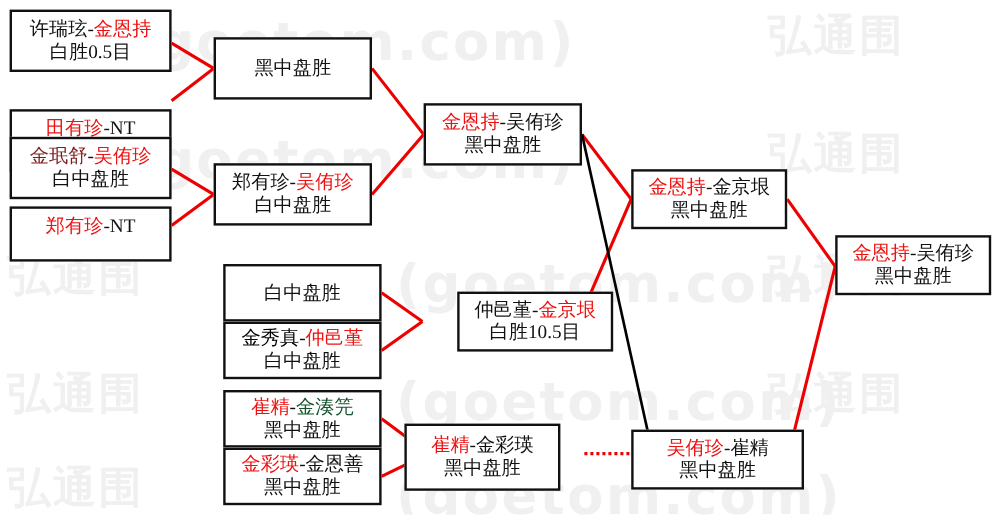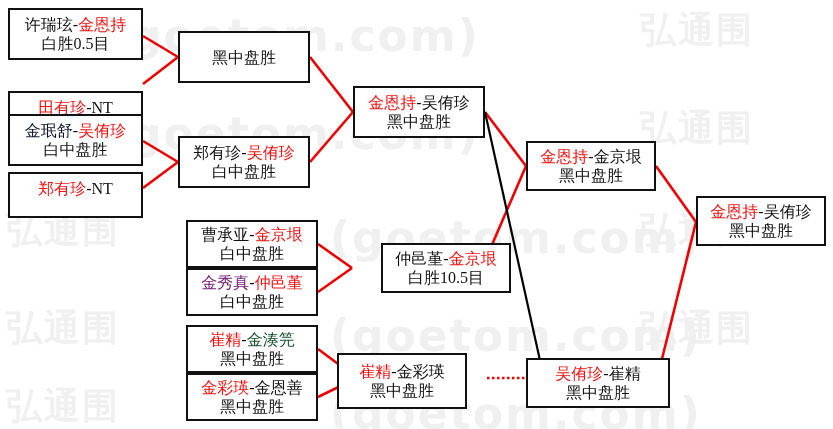--- a/index.html
+++ b/index.html
@@ -96,44 +96,43 @@
   <div id="boxes">
       <div class="box" style="left: 8px; top: 8px; width: 135px; height: 52px; border-color: rgb(17, 17, 17);">
         <span class="ln"><span class="blk" style="color: rgb(17, 17, 17);">许瑞玹</span><span class="dash">-</span><span class="red" style="color: rgb(238, 17, 17);">金恩持</span></span>
         <span class="ln pad">白胜0.5目</span>
       </div>
       <div class="box" style="left: 8px; top: 62px; width: 135px; height: 52px; border-color: rgb(17, 17, 17); justify-content: flex-start; padding-top: 6px; margin-top: 29px;">
         <span class="ln"><span class="red" style="color: rgb(238, 17, 17);">田有珍</span><span class="dash">-</span><span class="blk" style="color: rgb(17, 17, 17);">NT</span></span>
         <span class="empty-half"></span>
       </div>
       <div class="box" style="left: 8px; top: 114px; width: 135px; height: 52px; border-color: rgb(17, 17, 17);">
-        <span class="ln"><span class="blk" style="color: #0f172a;">金珉舒</span><span class="dash">-</span><span class="red" style="color: rgb(238, 17, 17);">吴侑珍</span></span>
+        <span class="ln"><span class="blk" style="color: #7f1d1d;">金珉舒</span><span class="dash">-</span><span class="red" style="color: rgb(238, 17, 17);">吴侑珍</span></span>
         <span class="ln pad">白中盘胜</span>
       </div>
       <div class="box" style="left: 8px; top: 172px; width: 135px; height: 46px; border-color: rgb(17, 17, 17); justify-content: flex-start; padding-top: 6px;">
         <span class="ln"><span class="red" style="color: rgb(238, 17, 17);">郑有珍</span><span class="dash">-</span><span class="blk" style="color: rgb(17, 17, 17);">NT</span></span>
         <span class="empty-half"></span>
       </div>
       <div class="box" style="left: 178px; top: 31px; width: 132px; height: 52px; border-color: rgb(17, 17, 17);">
         <span class="ln pad">黑中盘胜</span>
       </div>
       <div class="box" style="left: 178px; top: 136px; width: 132px; height: 52px; border-color: rgb(17, 17, 17);">
         <span class="ln"><span class="blk" style="color: rgb(17, 17, 17);">郑有珍</span><span class="dash">-</span><span class="red" style="color: rgb(238, 17, 17);">吴侑珍</span></span>
         <span class="ln pad">白中盘胜</span>
       </div>
       <div class="box" style="left: 353px; top: 86px; width: 132px; height: 52px; border-color: rgb(17, 17, 17);">
         <span class="ln"><span class="red" style="color: rgb(238, 17, 17);">金恩持</span><span class="dash">-</span><span class="blk" style="color: rgb(17, 17, 17);">吴侑珍</span></span>
         <span class="ln pad">黑中盘胜</span>
       </div>
       <div class="box" style="left: 186px; top: 220px; width: 132px; height: 48px; border-color: rgb(17, 17, 17);">
-        <span class="ln"><span class="blk" style="color: rgb(17, 17, 17);">曹承亚</span><span class="dash">-</span><span class="red" style="color: rgb(238, 17, 17);">金京垠</span></span>
         <span class="ln pad">白中盘胜</span>
       </div>
       <div class="box" style="left: 186px; top: 268px; width: 132px; height: 48px; border-color: rgb(17, 17, 17);">
-        <span class="ln"><span class="blk" style="color: #701a75; margin-top: 13px;">金秀真</span><span class="dash">-</span><span class="red" style="color: rgb(238, 17, 17);">仲邑堇</span></span>
+        <span class="ln"><span class="blk" style="color: #000000; margin-top: 13px;">金秀真</span><span class="dash">-</span><span class="red" style="color: rgb(238, 17, 17);">仲邑堇</span></span>
         <span class="ln pad">白中盘胜</span>
       </div>
       <div class="box" style="left: 352px; top: 243px; width: 130px; height: 50px; border-color: rgb(17, 17, 17); margin-left: 29px;">
         <span class="ln"><span class="blk" style="color: rgb(17, 17, 17);">仲邑堇</span><span class="dash">-</span><span class="red" style="color: rgb(238, 17, 17);">金京垠</span></span>
         <span class="ln pad">白胜10.5目</span>
       </div>
       <div class="box" style="left: 186px; top: 325px; width: 132px; height: 48px; border-color: rgb(17, 17, 17);">
         <span class="ln"><span class="red" style="color: rgb(238, 17, 17);">崔精</span><span class="dash">-</span><span class="blk" style="color: #14532d;">金湊笎</span></span>
         <span class="ln pad">黑中盘胜</span>
       </div>

